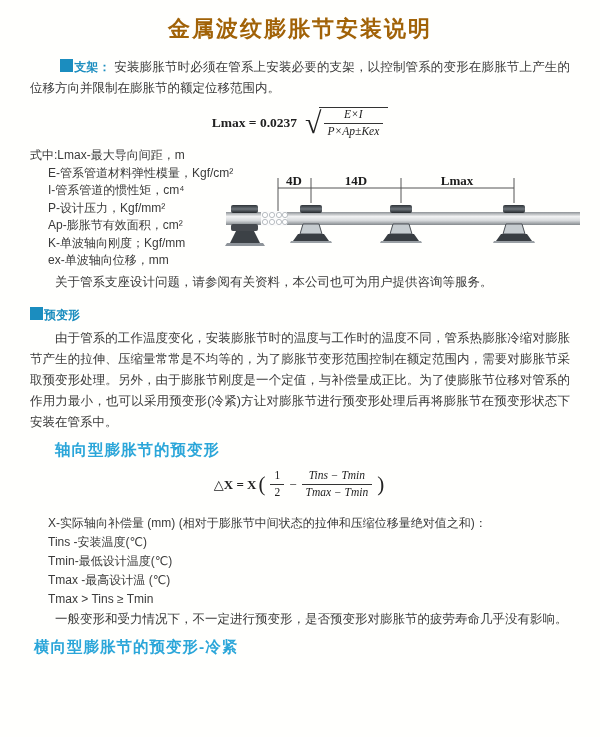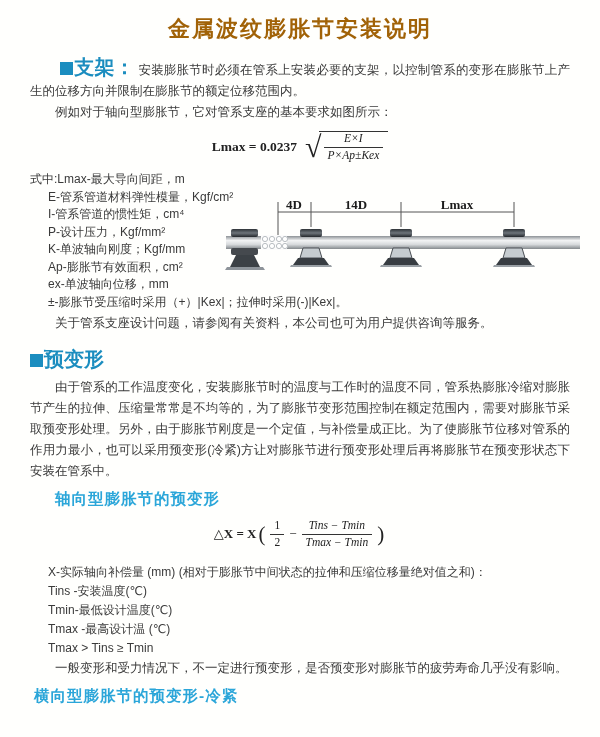--- a/index.html
+++ b/index.html
@@ -17,21 +17,21 @@
   }
 
   .para { font-size:12.5px; line-height:21px; color:#3a3a3a; text-align:justify; }
   .indent { text-indent:2em; }
   .indent-lg { text-indent:2.4em; }
 
   .sq {
     display:inline-block; width:13px; height:13px; background:#1b8dbf;
     vertical-align:-1px; margin-right:1px;
   }
-  .sec-title { color:#1b8dbf; font-size:20px; font-weight:bold; }
+  .sec-title { color:#1b8dbf; font-size:12px; font-weight:bold; }
   .sec-heading { margin-top:12px; margin-bottom:4px; }
 
   .sub-heading {
     color:#2ba6d9; font-size:15.5px; font-weight:bold; letter-spacing:1px;
     margin-top:7px; margin-bottom:4px;
   }
   .sub-heading.ax { margin-left:25px; }
   .sub-heading.lat { margin-left:4px; }
 
   
@@ -72,45 +72,43 @@
 </style>
 </head>
 <body>
 
 <div class="page">
 
   <div class="doc-title">金属波纹膨胀节安装说明</div>
 
   <p class="para indent-lg"><span class="sq"></span><span class="sec-title">支架：</span> <span>安装膨胀节时必须在管系上安装必要的支架，以控制管系的变形在膨胀节上产生的位移方向并限制在膨胀节的额定位移范围内。</span></p>
 
-  <p class="para indent">例如对于轴向型膨胀节，它对管系支座的基本要求如图所示：</p>
 
   <div class="formula-row">
     <span class="f-bold">Lmax = 0.0237</span>
     <span class="sqrt-group">
       <span class="sqrt-glyph">√</span>
       <span class="sqrt-content">
         <span class="frac ital">
           <span class="num">E×I</span>
           <span class="den">P×Ap±Kex</span>
         </span>
       </span>
     </span>
   </div>
 
   <div class="support-block">
     <div class="defs">
       <div class="def-line first">式中:Lmax-最大导向间距，m</div>
       <div class="def-line">E-管系管道材料弹性模量，Kgf/cm²</div>
       <div class="def-line">I-管系管道的惯性矩，cm⁴</div>
       <div class="def-line">P-设计压力，Kgf/mm²</div>
+      <div class="def-line">Ap-膨胀节有效面积，cm²</div>
       <div class="def-line">K-单波轴向刚度；Kgf/mm</div>
-      <div class="def-line">Ap-膨胀节有效面积，cm²</div>
       <div class="def-line">ex-单波轴向位移，mm</div>
-      <div class="def-line">±-膨胀节受压缩时采用（+）|Kex|；拉伸时采用(-)|Kex|。</div>
     </div>
 
     <svg class="diagram" viewBox="0 0 358 96">
       <defs>
         <linearGradient id="pipeGrad" x1="0" y1="0" x2="0" y2="1">
           <stop offset="0" stop-color="#8d9296"></stop>
           <stop offset="0.35" stop-color="#f2f3f4"></stop>
           <stop offset="0.65" stop-color="#d7dadc"></stop>
           <stop offset="1" stop-color="#84898d"></stop>
         </linearGradient>

